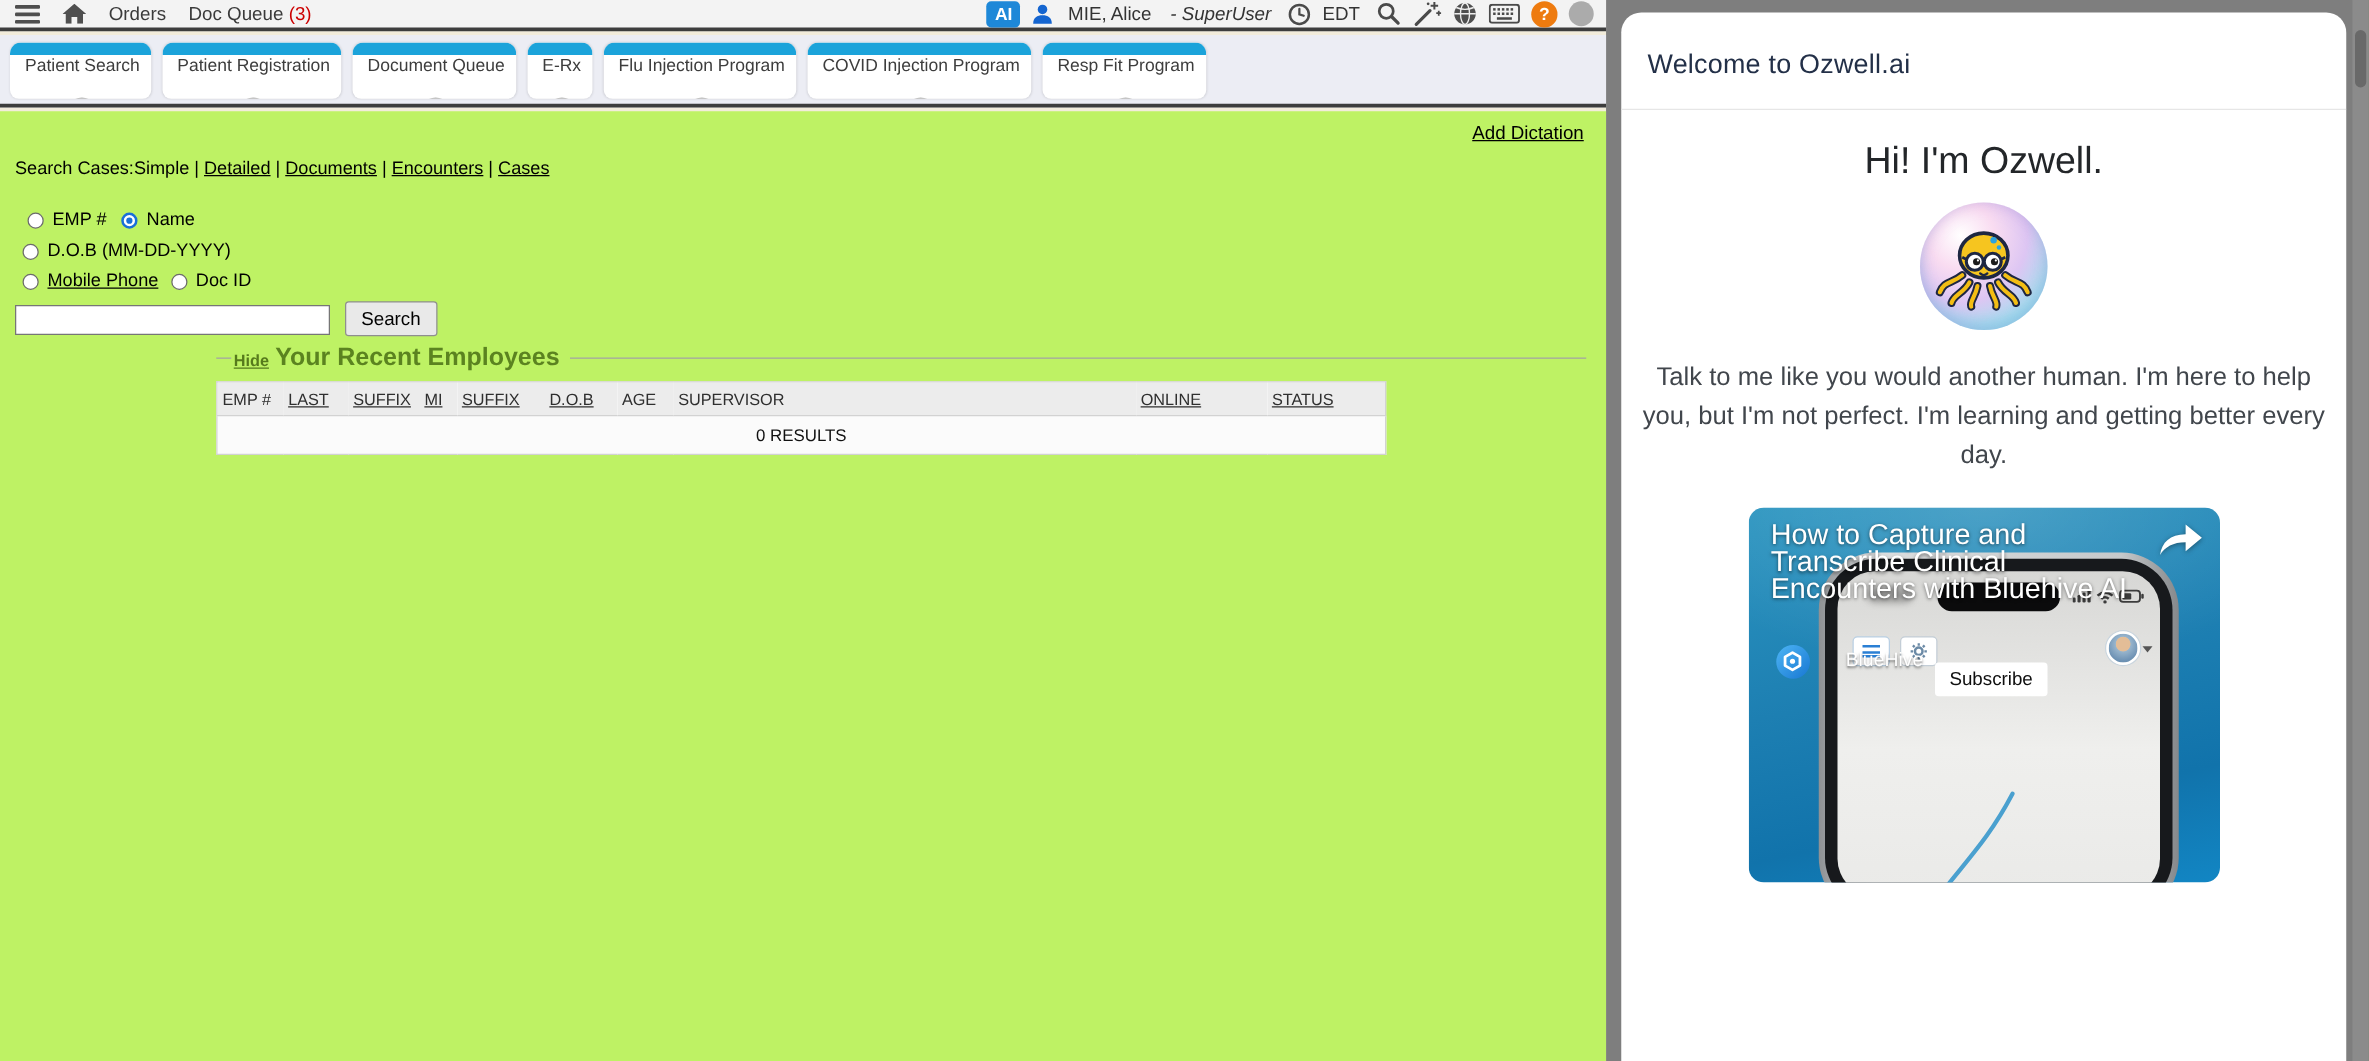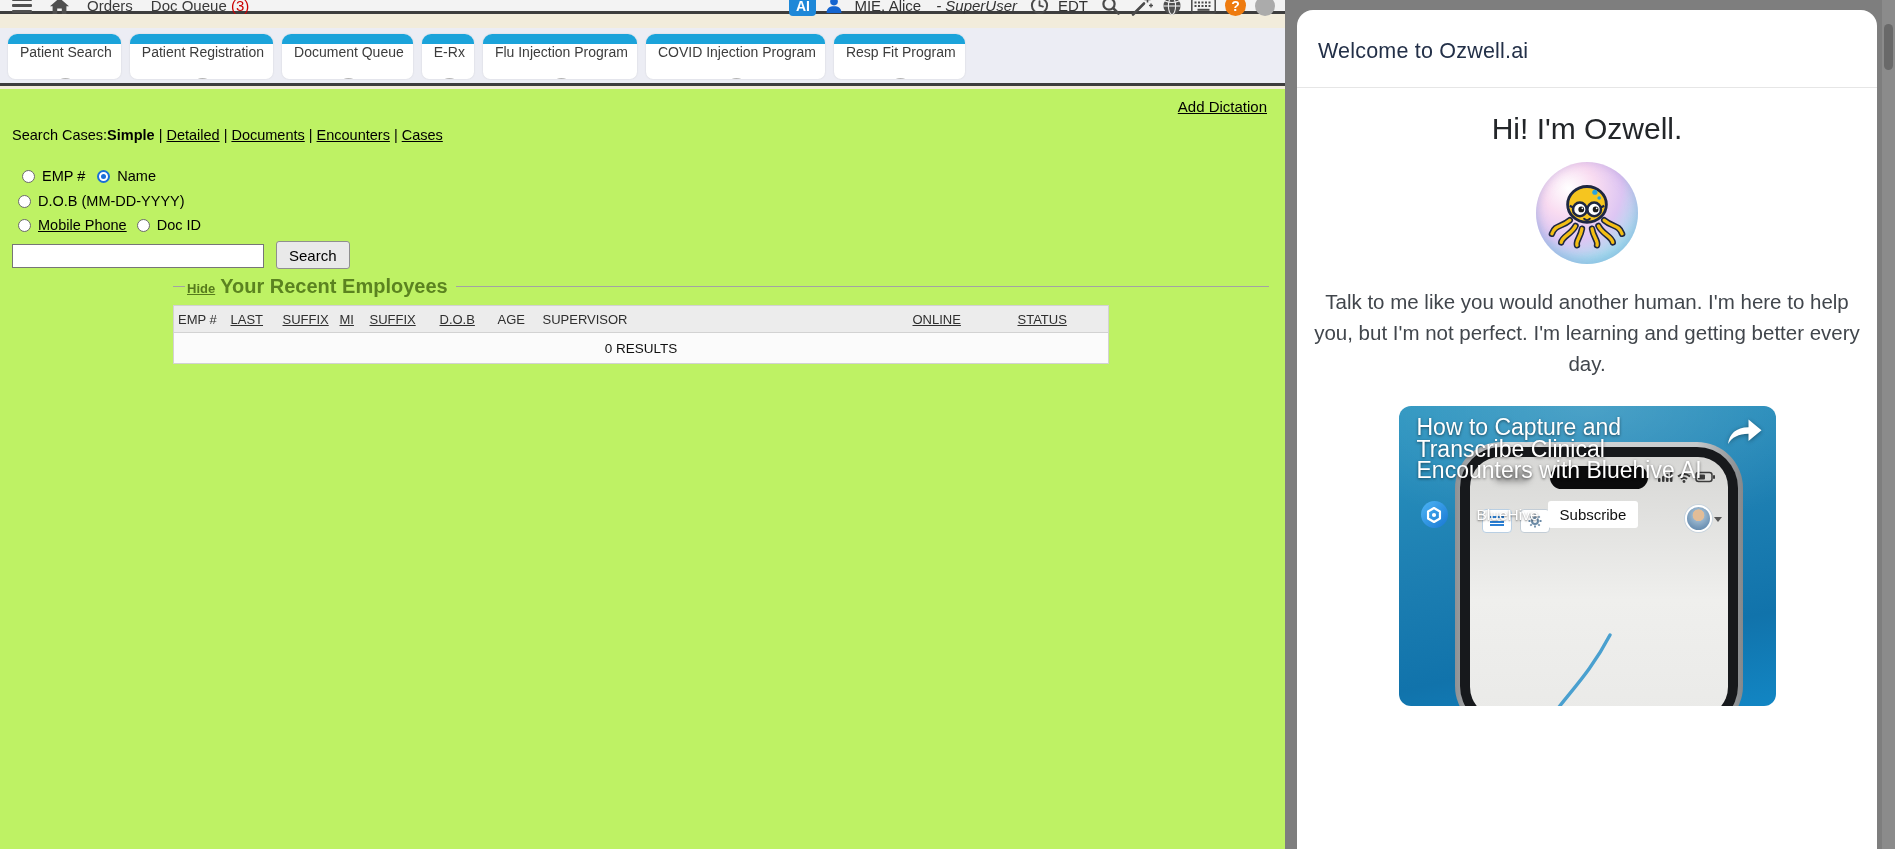--- a/index.html
+++ b/index.html
@@ -4,21 +4,21 @@
 <style>
   * { box-sizing: border-box; margin: 0; padding: 0; }
   html,body { width:1895px; height:849px; overflow:hidden; }
   body { font-family:"Liberation Sans", sans-serif; background:#7e7e7e; }
   .screen { position:relative; width:1895px; height:849px; overflow:hidden; }
 
   
   .app { position:absolute; left:0; top:0; width:1285px; height:849px; background:#f2ecdb; }
 
   
-  .topbar { position:absolute; left:0; top:0; width:100%; height:14px; background:#f3f3f3;
+  .topbar { position:absolute; left:0; top:0; width:100%; height:25px; background:#f3f3f3;
             border-bottom:3px solid #3d3d3d; display:flex; align-items:center; padding:0 10px 0 12px; }
   .topbar .lgrp { display:flex; align-items:center; gap:18px; }
   .topbar .rgrp { margin-left:auto; display:flex; align-items:center; gap:9px; }
   .tb-link { font-size:15px; color:#3a3a3a; cursor:pointer; }
   .tb-badge { color:#cc0000; }
   .icon-btn { display:inline-flex; align-items:center; justify-content:center; cursor:pointer; }
   .ai-badge { width:27px; height:21px; background:#1e88d8; border-radius:4px; color:#fff;
               font-weight:bold; font-size:14px; display:flex; align-items:center; justify-content:center; }
   .user-name { font-size:15px; color:#333; margin-left:2px; }
   .user-role { font-size:15px; color:#333; font-style:italic; margin:0 4px 0 6px; }
@@ -39,21 +39,21 @@
   .tab-sep { width:1px; height:22px; background:#e3e3e3; }
   .tab-open { width:21px; height:21px; border:2px solid #b5b5b5; border-radius:50%; color:#999;
               font-size:12px; display:flex; align-items:center; justify-content:center; font-style:normal; }
   .tab-open i { font-style:normal; }
 
   
   .content { position:absolute; left:0; top:89px; width:100%; height:760px; background:#bef264; }
   .add-dictation { position:absolute; top:9px; right:18px; font-size:15px; color:#000;
                    text-decoration:underline; cursor:pointer; }
   .search-types { position:absolute; left:12px; top:38px; font-size:14.5px; color:#000; }
-  .search-types b { font-weight:bold; }
+  .search-types b { font-weight:normal; }
   .st-link { text-decoration:underline; cursor:pointer; }
   .st-sep { padding:0 4px; }
 
   .radio-row { position:absolute; left:18px; display:flex; align-items:center; font-size:14.5px; color:#000; }
   .radio { width:13px; height:13px; border:1px solid #6b6b6b; border-radius:50%; background:#fff;
            display:inline-block; position:relative; cursor:pointer; flex:none; }
   .radio.checked { border:2px solid #1a6fd8; }
   .radio.checked::after { content:""; position:absolute; left:50%; top:50%; width:5px; height:5px;
                           margin:-2.5px 0 0 -2.5px; background:#1a6fd8; border-radius:50%; }
   .rlabel { margin:0 0 0 7px; }
@@ -126,21 +126,21 @@
              border-right:4px solid transparent; border-top:5px solid #555; }
   .p-curve { position:absolute; left:60px; bottom:-12px; }
   .video-title { position:absolute; left:18px; top:11px; width:302px; color:#fff; font-size:23px;
                  font-weight:500; line-height:21.5px; text-shadow:0 1px 3px rgba(0,0,0,.55); }
   .share-icon { position:absolute; right:13px; top:11px; filter:drop-shadow(0 1px 2px rgba(0,0,0,.4)); }
   .channel-row { position:absolute; left:22px; top:95px; display:flex; align-items:center; gap:9px; }
   .ch-logo { width:27px; height:27px; border-radius:50%;
              background:linear-gradient(135deg,#4db5f5,#1877d2); display:flex; align-items:center; justify-content:center; }
   .ch-name { color:#fff; font-size:15.5px; font-weight:normal; text-shadow:0 1px 2px rgba(0,0,0,.5);padding-left:20px; }
   .subscribe-btn { height:27px; padding:0 12px; background:#fff; color:#0f0f0f; font-size:15px;
-                   border:none; border-radius:3px; font-family:"Liberation Sans",sans-serif; cursor:pointer; }
+                   border:none; border-radius:3px; font-family:"Liberation Sans",sans-serif; cursor:pointer;margin-top:29px; }
 
   
   .scrollbar { position:absolute; right:0; top:0; width:13px; height:849px; background:#8b8b8b; }
   .scroll-thumb { position:absolute; left:2px; top:24px; width:9px; height:46px; background:#696969; border-radius:5px; }
 </style>
 </head>
 <body>
 
 <div class="screen">
 

